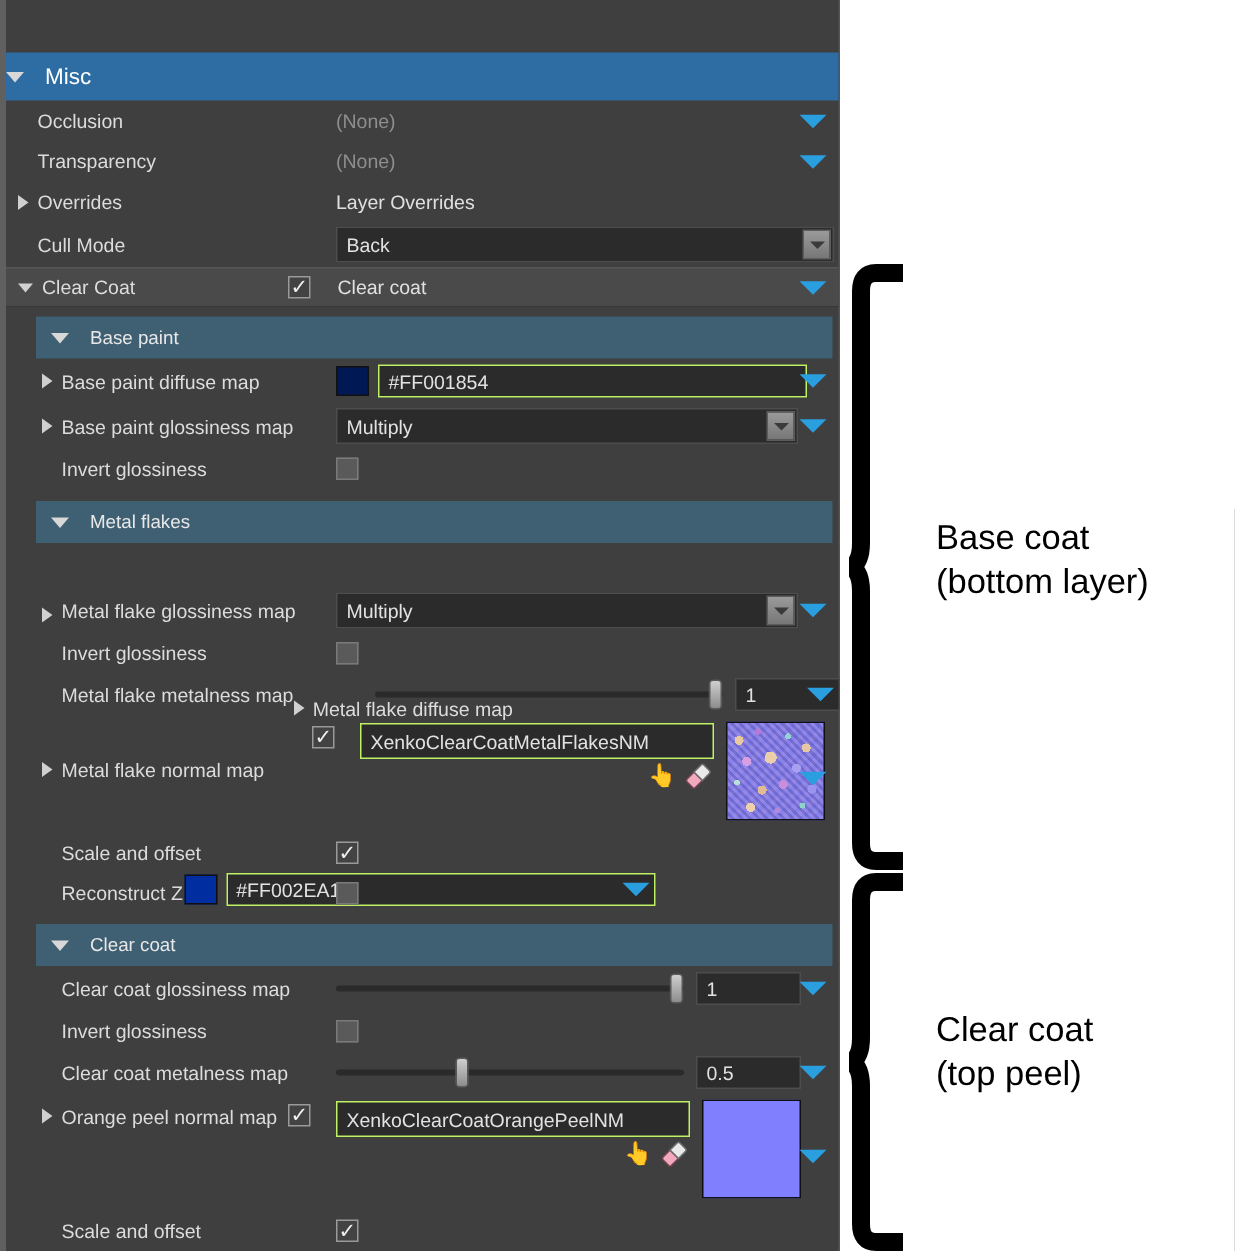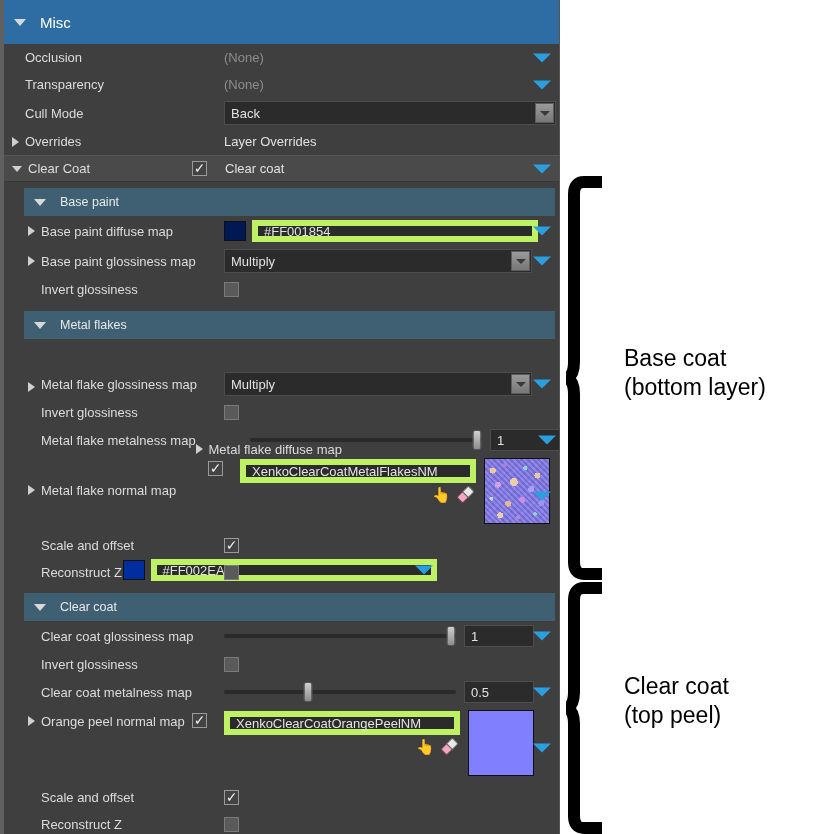--- a/index.html
+++ b/index.html
@@ -30,26 +30,26 @@
 
   .row {
     position: relative;
     display: flex;
     align-items: center;
     width: 100%;
   }
 
   
   .group-header {
-    height: 44px;
+    height: 32px;
     background: #2e6da4;
     color: #ffffff;
     font-size: 15px;
-    padding-left: 10px;
     border-bottom: 1px solid #2a6characters;
+    margin-top: 35px;
   }
   .group-header .tri { margin-right: 14px; }
   .group-header .ghlabel { font-size: 15px; }
 
   
   .sub-header {
     height: 28px;
     background: #3f5f73;
     color: #e8e8e8;
     font-size: 12.5px;
@@ -126,21 +126,21 @@
     border-top: 9px solid #2a9fe0;
   }
 
   
   .none-text { color: #8e8e8e; font-size: 13px; padding-left: 0px; }
   .plain-text { color: #e0e0e0; font-size: 13px; }
 
   
   .tbox {
     background: #2b2b2b;
-    border: 6px solid #bef264;
+    border: 1px solid #bef264;
     height: 22px;
     display: flex;
     align-items: center;
     padding: 0 6px;
     color: #e2e2e2;
     font-size: 13px;
   }
   
   .combo {
     background: #2b2b2b;
@@ -328,42 +328,42 @@
       <div class="label-cell">
         <span class="tri-spacer"></span>
         <span class="ltext">Transparency</span>
       </div>
       <div class="value-cell">
         <span class="none-text">(None)</span>
         <span class="blue-drop-head"></span>
       </div>
     </div>
 
+    <div class="row prop-row">
+      <div class="label-cell">
+        <span class="tri-right"></span>
+        <span class="ltext">Overrides</span>
+      </div>
+      <div class="value-cell">
+        <span class="plain-text">Layer Overrides</span>
+      </div>
+    </div>
+
     <div class="row prop-row" style="height:30px;">
       <div class="label-cell">
         <span class="tri-spacer"></span>
         <span class="ltext">Cull Mode</span>
       </div>
       <div class="value-cell">
         <div class="combo" style="width:332px;">
           <span>Back</span>
           <span class="cbtn">
             <span class="chev"></span>
           </span>
         </div>
-      </div>
-    </div>
-
-    <div class="row prop-row">
-      <div class="label-cell">
-        <span class="tri-right"></span>
-        <span class="ltext">Overrides</span>
-      </div>
-      <div class="value-cell">
-        <span class="plain-text">Layer Overrides</span>
       </div>
     </div>
 
     <div class="row section-row">
       <div class="label-cell">
         <span class="tri-down-small"></span>
         <span class="ltext">Clear Coat</span>
       </div>
       <div class="value-cell">
         <span class="cbox checked" style="margin-left:-32px;margin-right:18px;">

